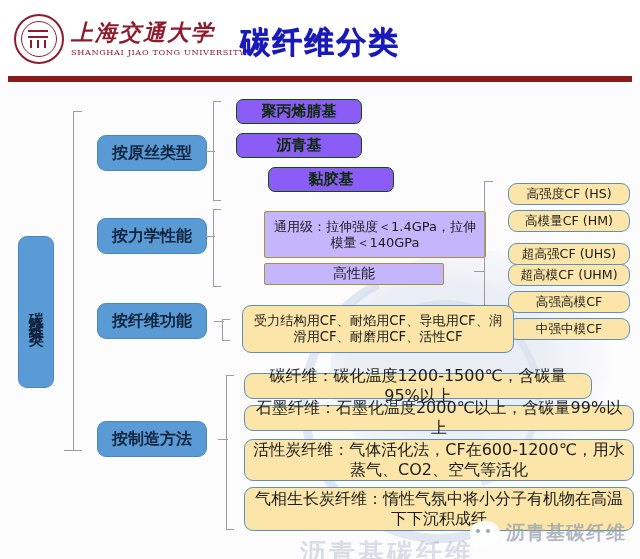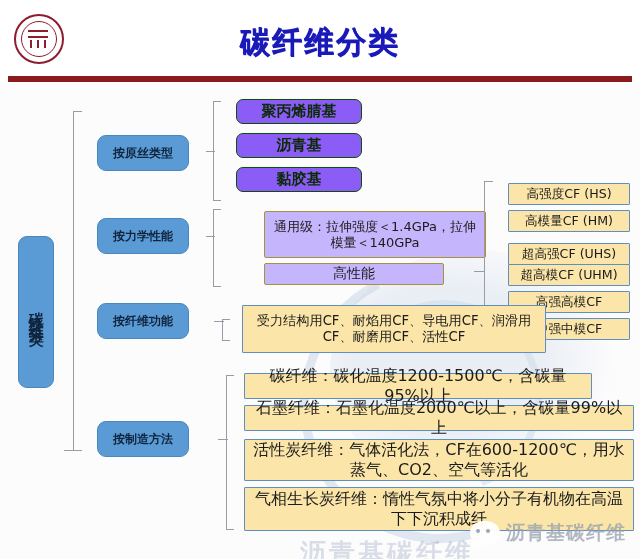--- a/index.html
+++ b/index.html
@@ -119,48 +119,48 @@
   .green{
     background:#8b5cf6;border:1.4px solid #0d4f06;border-radius:7px;
     color:#0b2a06;font-weight:bold;
   }
   .cream{
     background:#c4b5fd;border:1.4px solid #a9903d;border-radius:2px;
     color:#1b1b1b;
     margin-left:28px;
   }
   .cream-b{
-    background:#fbe5a8;border:1.4px solid #5f8fc0;border-radius:1px;
+    background:#fbe5a8;border:1.4px solid #5f8fc0;border-radius:9px;
     color:#1b1b1b;
   }
   #root-node{
     left:18px;top:153px;width:36px;height:152px;
     background:#5b9bd5;border:1px solid #4a87bd;border-radius:9px;
     writing-mode:vertical-rl;text-orientation:upright;
     font-size:15px;font-weight:bold;color:#10243d;letter-spacing:5px;
   }
-  .cat{left:97px;width:92px;height:36px;font-size:12px;}
+  .cat{left:97px;width:110px;height:36px;font-size:16px;}
   #cat-0{top:52px;}
   #cat-1{top:135px;}
   #cat-2{top:220px;}
   #cat-3{top:338px;}
   .g{left:236px;width:126px;height:25px;font-size:15px;}
   #g-0{top:16px;}
   #g-1{top:50px;}
-  #g-2{top:84px;}
+  #g-2{top:84px;margin-left:32px;}
   #mech-0{left:236px;top:128px;width:222px;height:47px;font-size:13px;padding:0 7px;}
   #mech-1{left:236px;top:180px;width:180px;height:22px;font-size:14px;}
   .cf{left:508px;width:122px;height:22px;font-size:12.6px;}
   #cf-0{top:100px;}
   #cf-1{top:127px;}
   #cf-2{top:160px;}
   #cf-3{top:181px;}
   #cf-4{top:208px;}
   #cf-5{top:235px;}
-  #func-0{left:242px;top:222px;width:304px;height:48px;font-size:13.2px;padding:0 8px;}
+  #func-0{left:242px;top:222px;width:272px;height:48px;font-size:13.2px;padding:0 8px;}
   .mf{left:244px;font-size:16px;padding:0 8px;}
   #mf-0{top:290px;width:348px;height:26px;}
   #mf-1{top:322px;width:390px;height:26px;}
   #mf-2{top:356px;width:390px;height:42px;}
   #mf-3{top:404px;width:390px;height:44px;}
   
   .bracket{position:absolute;border:1.3px solid #9b9ba5;border-right:none;box-sizing:border-box;}
   .tick{position:absolute;height:1.3px;background:#9b9ba5;}
   #br-root{left:73px;top:28px;width:9px;height:340px;}
   #tick-root{left:64px;top:367px;width:10px;}
@@ -175,20 +175,24 @@
   #br-mech{left:484px;top:98px;width:9px;height:160px;}
   #tick-mech{left:474px;top:188px;width:11px;}
 </style>
 </head>
 <body>
 
 <div id="header">
 
   <div id="logo-wrap">
     <div id="logo-seal"></div>
+    <div id="logo-text">
+      <div id="logo-cn">上海交通大学</div>
+      <div id="logo-en">SHANGHAI JIAO TONG UNIVERSITY</div>
+    </div>
   </div>
 
   <div id="header-title">碳纤维分类</div>
   <div id="header-rule"></div>
 </div>
 
 <div class="wm" id="wm-swoosh"></div>
 <div class="wm" id="wm-arc1"></div>
 <div class="wm" id="wm-arc2"></div>
 

